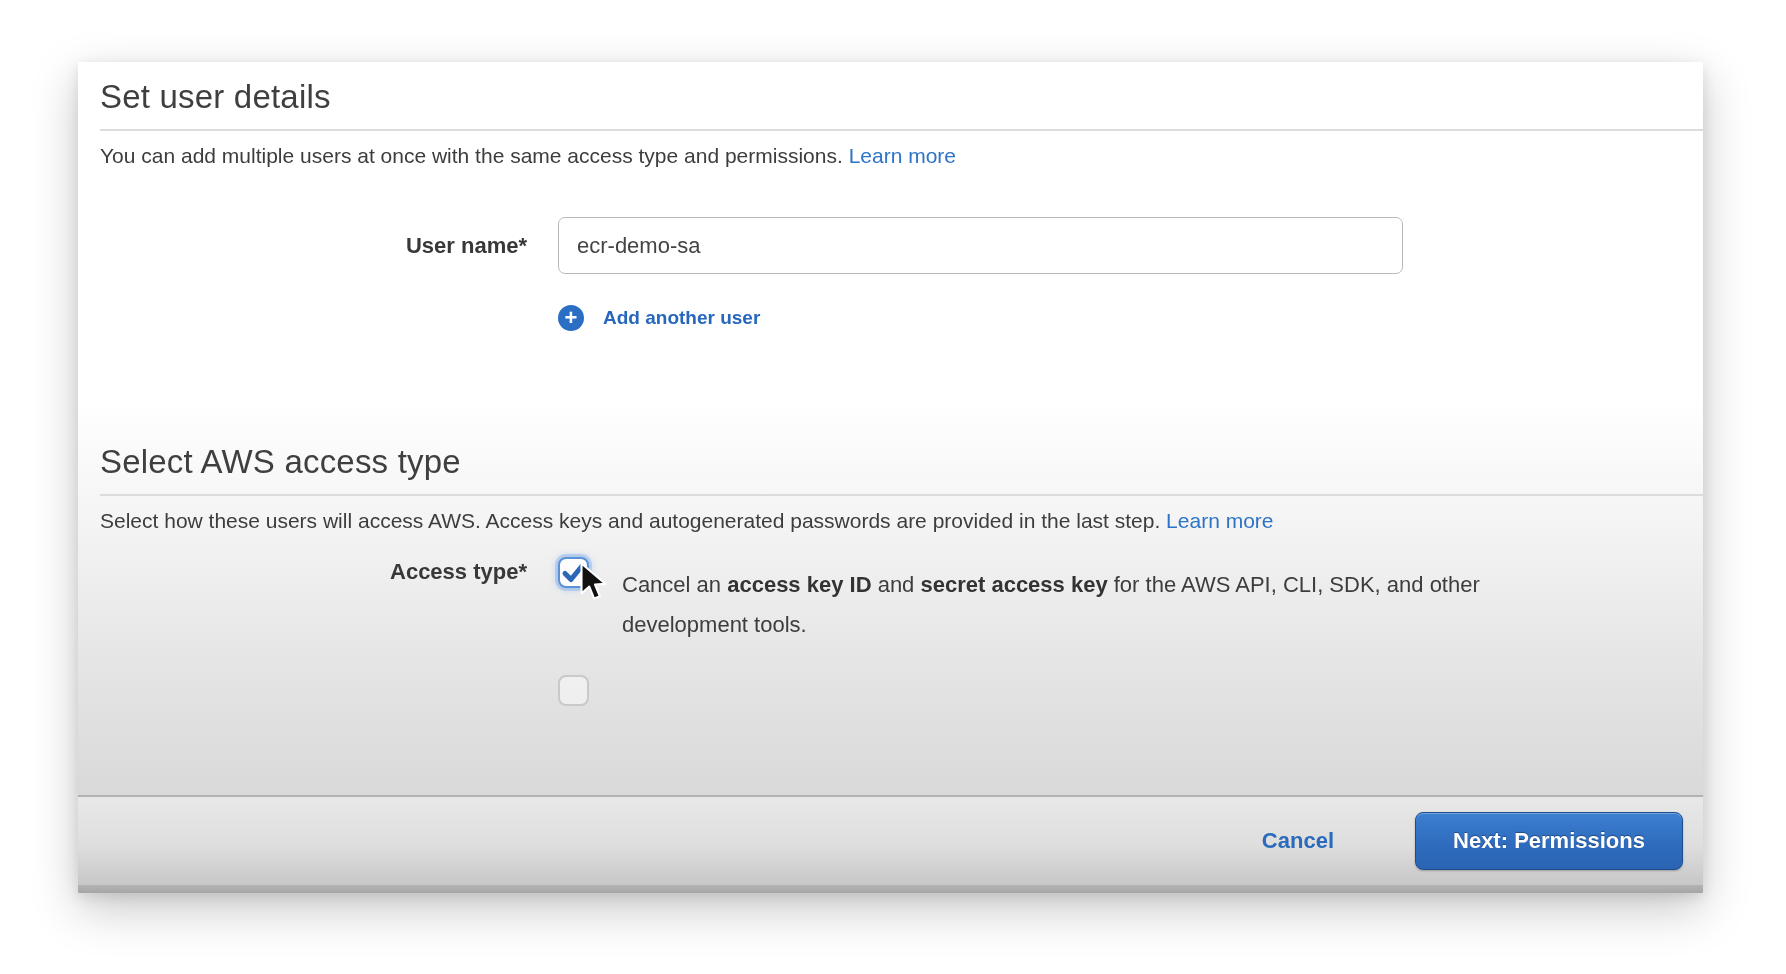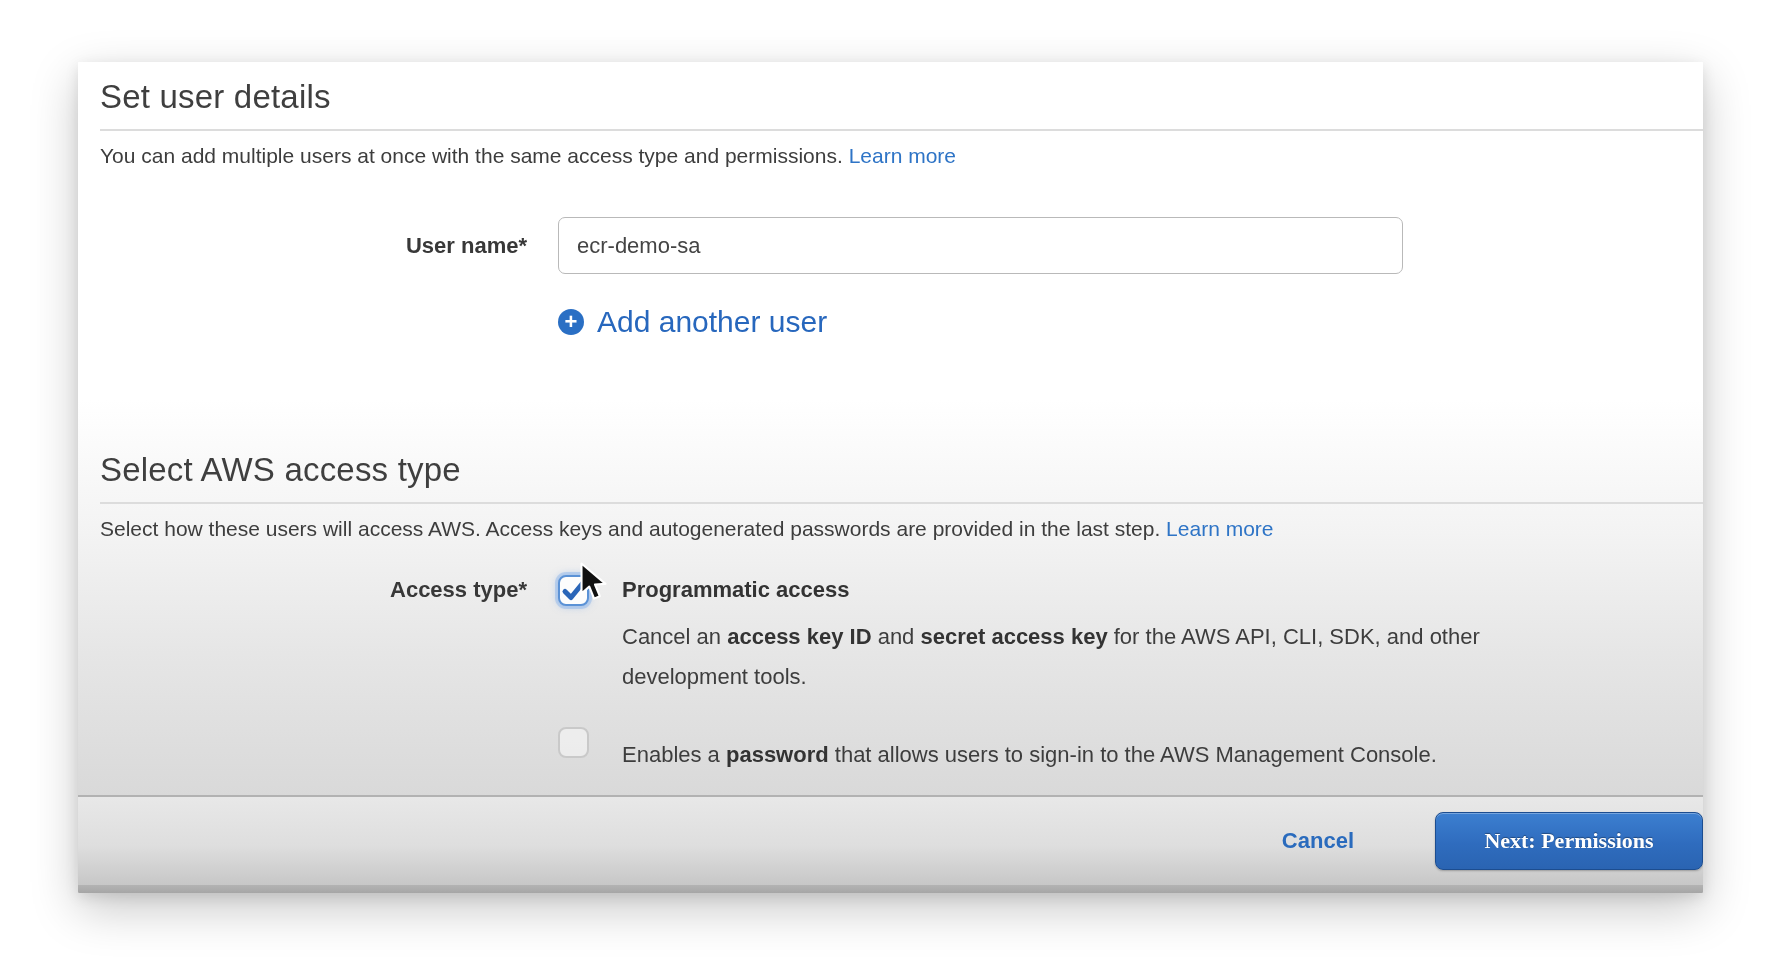--- a/index.html
+++ b/index.html
@@ -91,37 +91,37 @@
     border-radius: 50%;
     background: #2a6fc4;
     color: #ffffff;
     font-size: 22px;
     font-weight: bold;
     line-height: 25px;
     text-align: center;
     flex: 0 0 auto;
   }
   .add-link-label {
-    margin-left: 13px;
-    font-size: 30px;
-    font-weight: normal;
+    margin-left: 19px;
+    font-size: 19px;
+    font-weight: bold;
     color: #2767bd;
   }
   h2.section-title {
     margin-top: 112px;
     font-size: 33px;
     font-weight: 400;
     color: #3f3f3f;
     letter-spacing: 0.2px;
   }
   .access-row {
     display: flex;
     align-items: flex-start;
   }
-  .access-row.first { margin-top: 32px; }
+  .access-row.first { margin-top: 22px; }
   .access-row.second { margin-top: 28px; }
   .access-row .label-col { line-height: 34px; }
   .checkbox {
     width: 31px; height: 31px;
     border-radius: 8px;
     flex: 0 0 auto;
     margin-top: 2px;
     position: relative;
   }
   .checkbox.checked {
@@ -163,28 +163,28 @@
     font-size: 22px;
     font-weight: bold;
     color: #2a6bbd;
     text-decoration: none;
     cursor: pointer;
     margin-right: 81px;
   }
   .next-button {
     height: 58px;
     min-width: 268px;
-    margin-right: 0;
+    margin-right: 20px;
     padding: 0 30px;
     border: 1px solid #1c4d90;
     border-radius: 8px;
     background: linear-gradient(180deg, #3c7fd0 0%, #2f6cbe 55%, #2a64b2 100%);
     box-shadow: inset 0 1px 0 rgba(255,255,255,0.30), 0 1px 2px rgba(0,0,0,0.25);
     color: #ffffff;
-    font-family: Liberation Serif, serif;
+    font-family: Liberation Sans, sans-serif;
     font-size: 22px;
     font-weight: bold;
     text-shadow: 0 -1px 1px rgba(0,0,0,0.35);
     cursor: pointer;
   }
   .bottom-strip {
     height: 8px;
     background: linear-gradient(180deg, #b3b3b3 0%, #a6a6a6 100%);
   }
   .mouse-cursor {
@@ -222,30 +222,28 @@
     <p class="section-intro"><span>Select how these users will access AWS. Access keys and autogenerated passwords are provided in the last step. </span><a class="inline-link">Learn more</a></p>
 
     <div class="access-row first">
       <div class="label-col">Access type*</div>
       <div class="checkbox checked">
         <svg width="25" height="25" viewBox="0 0 25 25">
           <path d="M4 13.5 L10 19.5 L21 6" fill="none" stroke="#2b66b8" stroke-width="5" stroke-linecap="round" stroke-linejoin="round"></path>
         </svg>
       </div>
       <div class="option-col">
-        <div class="option-title">Programmatic access</div>
         <div class="option-desc"><span>Cancel an </span><span class="b">access key ID</span><span> and </span><span class="b">secret access key</span><span> for the AWS API, CLI, SDK, and other development tools.</span></div>
       </div>
     </div>
 
     <div class="access-row second">
       <div class="label-col"></div>
       <div class="checkbox unchecked"></div>
       <div class="option-col">
-        <div class="option-desc"><span>Enables a </span><span class="b">password</span><span> that allows users to sign-in to the AWS Management Console.</span></div>
       </div>
     </div>
 
   </div>
 
   <div class="footer">
     <a class="cancel-link">Cancel</a>
     <button class="next-button">Next: Permissions</button>
   </div>
   <div class="bottom-strip"></div>

